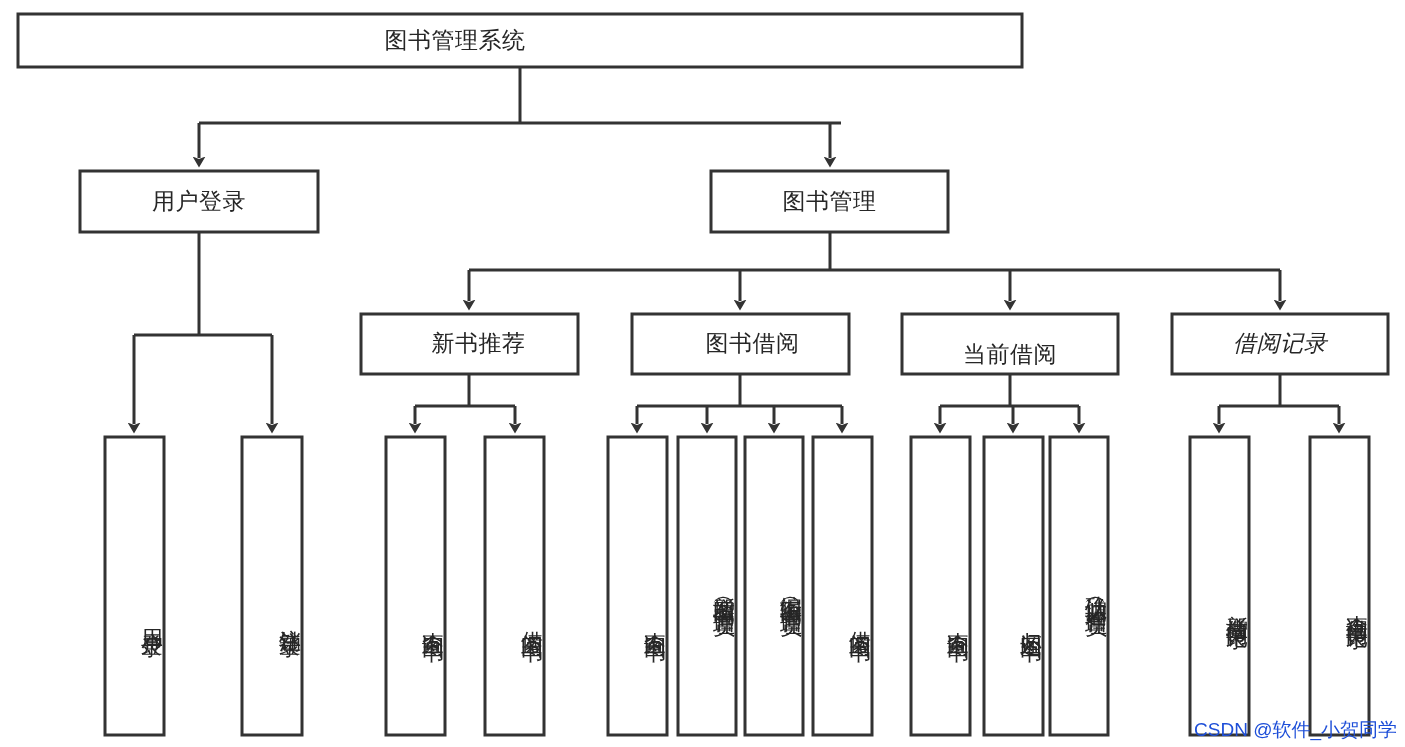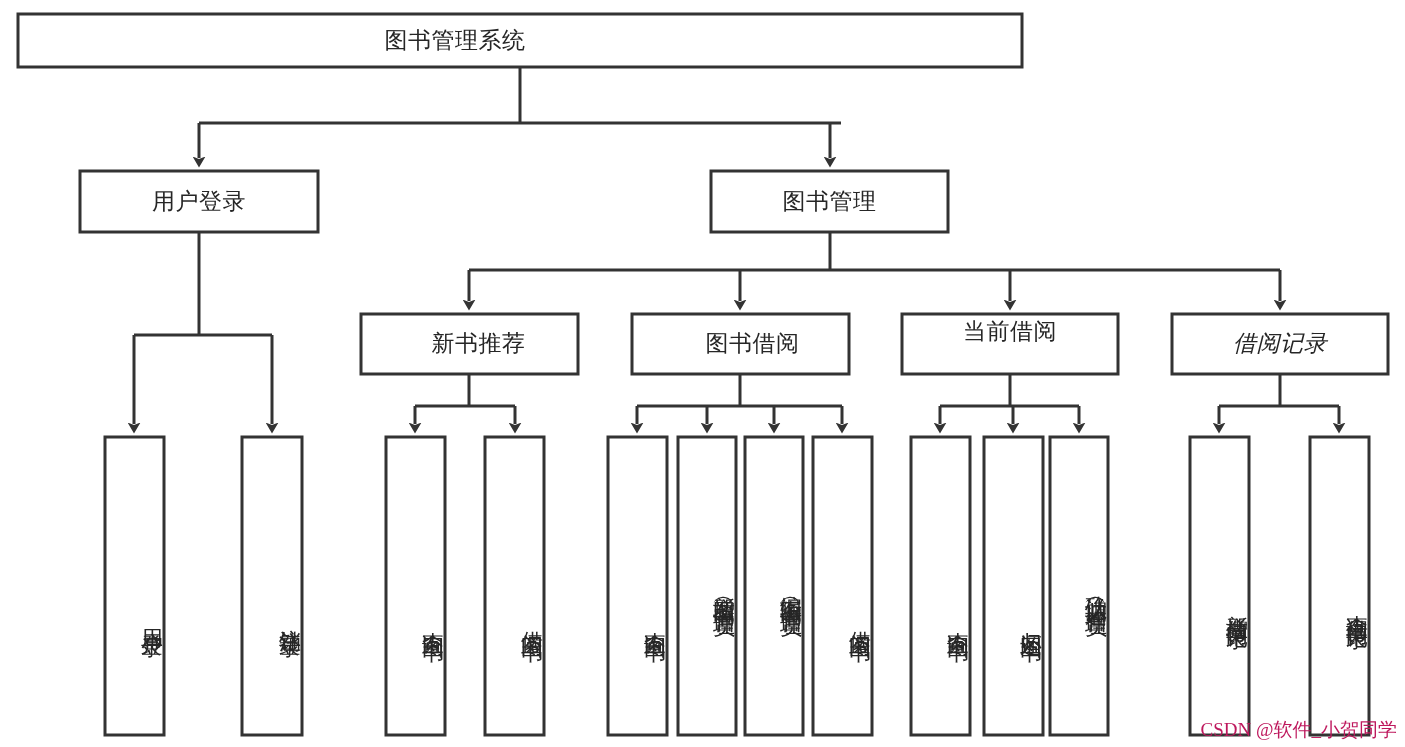--- a/index.html
+++ b/index.html
@@ -54,22 +54,22 @@
     letter-spacing: 3px;
     align-items: flex-start;
     padding-top: 4px;
     box-sizing: border-box;
   }
   .watermark {
     position: absolute;
     right: 8px;
     bottom: 4px;
     font-size: 19px;
-    color: #be185d;
-    font-family: Liberation Serif, serif;
+    color: #1d4ed8;
+    font-family: Liberation Sans, sans-serif;
     white-space: nowrap;
     pointer-events: none;
   }
 </style>
 </head>
 <body>
 
 <div id="diagram-root">
 
   <svg class="diagram-svg" viewBox="0 0 1405 747">
@@ -162,21 +162,21 @@
     <rect class="node-box" x="1310" y="437" width="59" height="298"></rect>
   </svg>
 
   <div class="node-label" style="left:18px;top:14px;width:874px;height:53px;">图书管理系统</div>
 
   <div class="node-label" style="left:80px;top:171px;width:238px;height:61px;">用户登录</div>
   <div class="node-label" style="left:711px;top:171px;width:237px;height:61px;text-align:right;">图书管理</div>
 
   <div class="node-label" style="left:361px;top:314px;width:217px;height:60px;margin-left:9px;">新书推荐</div>
   <div class="node-label" style="left:632px;top:314px;width:241px;height:60px;">图书借阅</div>
-  <div class="node-label" style="left:902px;top:302px;width:216px;height:60px;">当前借阅</div>
+  <div class="node-label" style="left:902px;top:325px;width:216px;height:60px;">当前借阅</div>
   <div class="node-label" style="left:1172px;top:314px;width:216px;height:60px;font-style:italic;">借阅记录</div>
 
   <div class="node-label vertical" style="left:105px;top:495px;width:59px;height:240px;">用户登录</div>
   <div class="node-label vertical" style="left:242px;top:495px;width:60px;height:240px;">注销登录</div>
 
   <div class="node-label vertical" style="left:386px;top:500px;width:59px;height:235px;">查询图书</div>
   <div class="node-label vertical" style="left:485px;top:500px;width:59px;height:235px;">借阅图书</div>
 
   <div class="node-label vertical" style="left:608px;top:500px;width:59px;height:235px;">查询图书</div>
   <div class="node-label vertical" style="left:678px;top:443px;width:58px;height:292px;">新增图书（管理员）</div>

